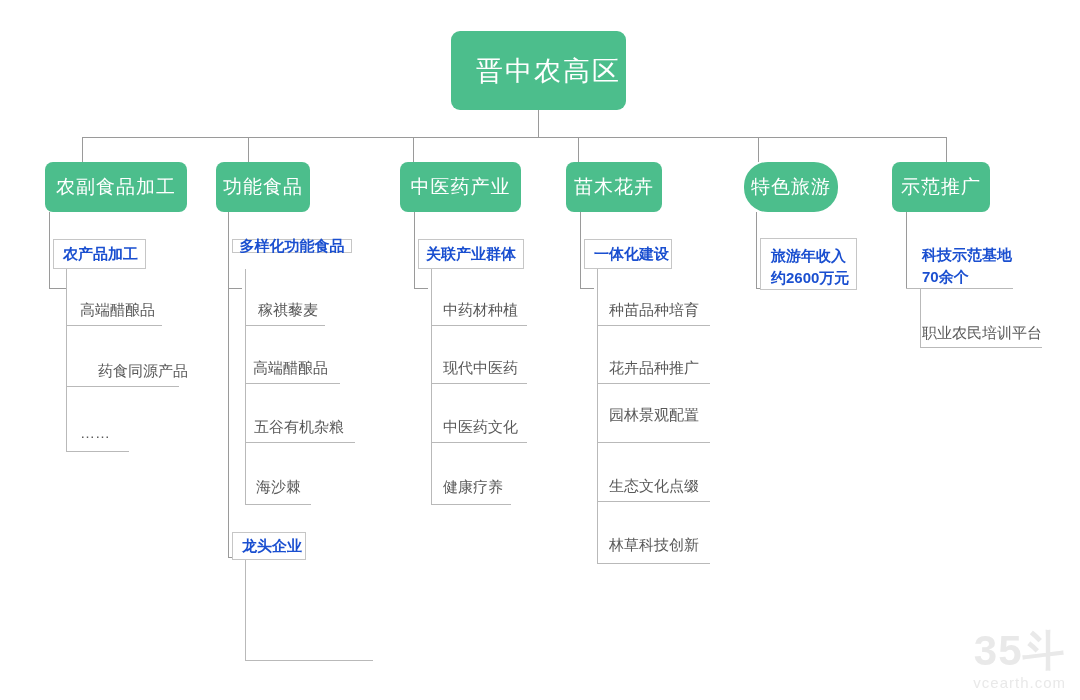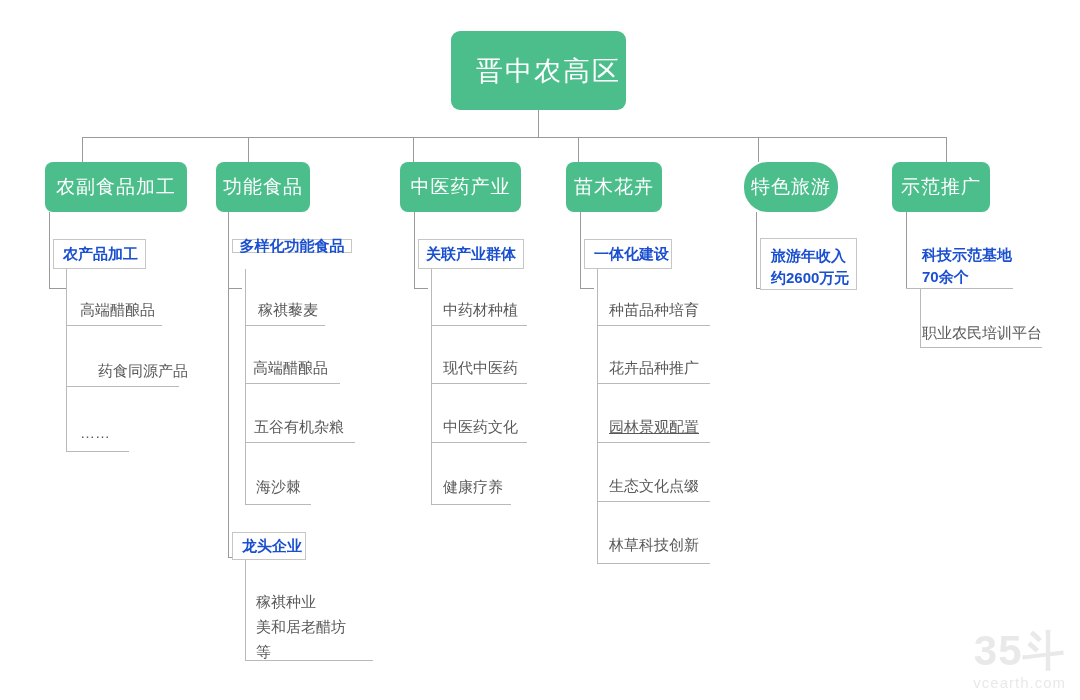--- a/index.html
+++ b/index.html
@@ -203,25 +203,20 @@
     <span>海沙棘</span>
   </div>
   <div class="ln-h ln-soft" style="left:245px; top:504px; width:66px;"></div>
 
   <div class="sub-head" style="left:232px; top:532px; width:74px; height:28px;">
     <span>龙头企业</span>
   </div>
 
   <div class="ln-v ln-soft" style="left:245px; top:560px; height:100px;"></div>
 
-  <div class="leaf-multi" style="left:256px; top:589px;">
-    <div>稼祺种业</div>
-    <div>美和居老醋坊</div>
-    <div>等</div>
-  </div>
   <div class="ln-h ln-soft" style="left:245px; top:660px; width:128px;"></div>
 
   <div class="cat-node" style="left:400px; top:162px; width:121px; height:50px;">
     <span>中医药产业</span>
   </div>
   <div class="ln-v" style="left:414px; top:212px; height:76px;"></div>
   <div class="ln-h" style="left:414px; top:288px; width:14px;"></div>
 
   <div class="sub-head" style="left:418px; top:239px; width:106px; height:30px;justify-content:center;">
     <span>关联产业群体</span>
@@ -264,21 +259,21 @@
   <div class="leaf" style="left:609px; top:301px;">
     <span>种苗品种培育</span>
   </div>
   <div class="ln-h ln-soft" style="left:597px; top:325px; width:113px;"></div>
 
   <div class="leaf" style="left:609px; top:359px;">
     <span>花卉品种推广</span>
   </div>
   <div class="ln-h ln-soft" style="left:597px; top:383px; width:113px;"></div>
 
-  <div class="leaf" style="left:609px; top:418px;text-decoration:underline;">
+  <div class="leaf" style="left:609px; top:406px;">
     <span>园林景观配置</span>
   </div>
   <div class="ln-h ln-soft" style="left:597px; top:442px; width:113px;"></div>
 
   <div class="leaf" style="left:609px; top:477px;">
     <span>生态文化点缀</span>
   </div>
   <div class="ln-h ln-soft" style="left:597px; top:501px; width:113px;"></div>
 
   <div class="leaf" style="left:609px; top:536px;text-align:center;">

